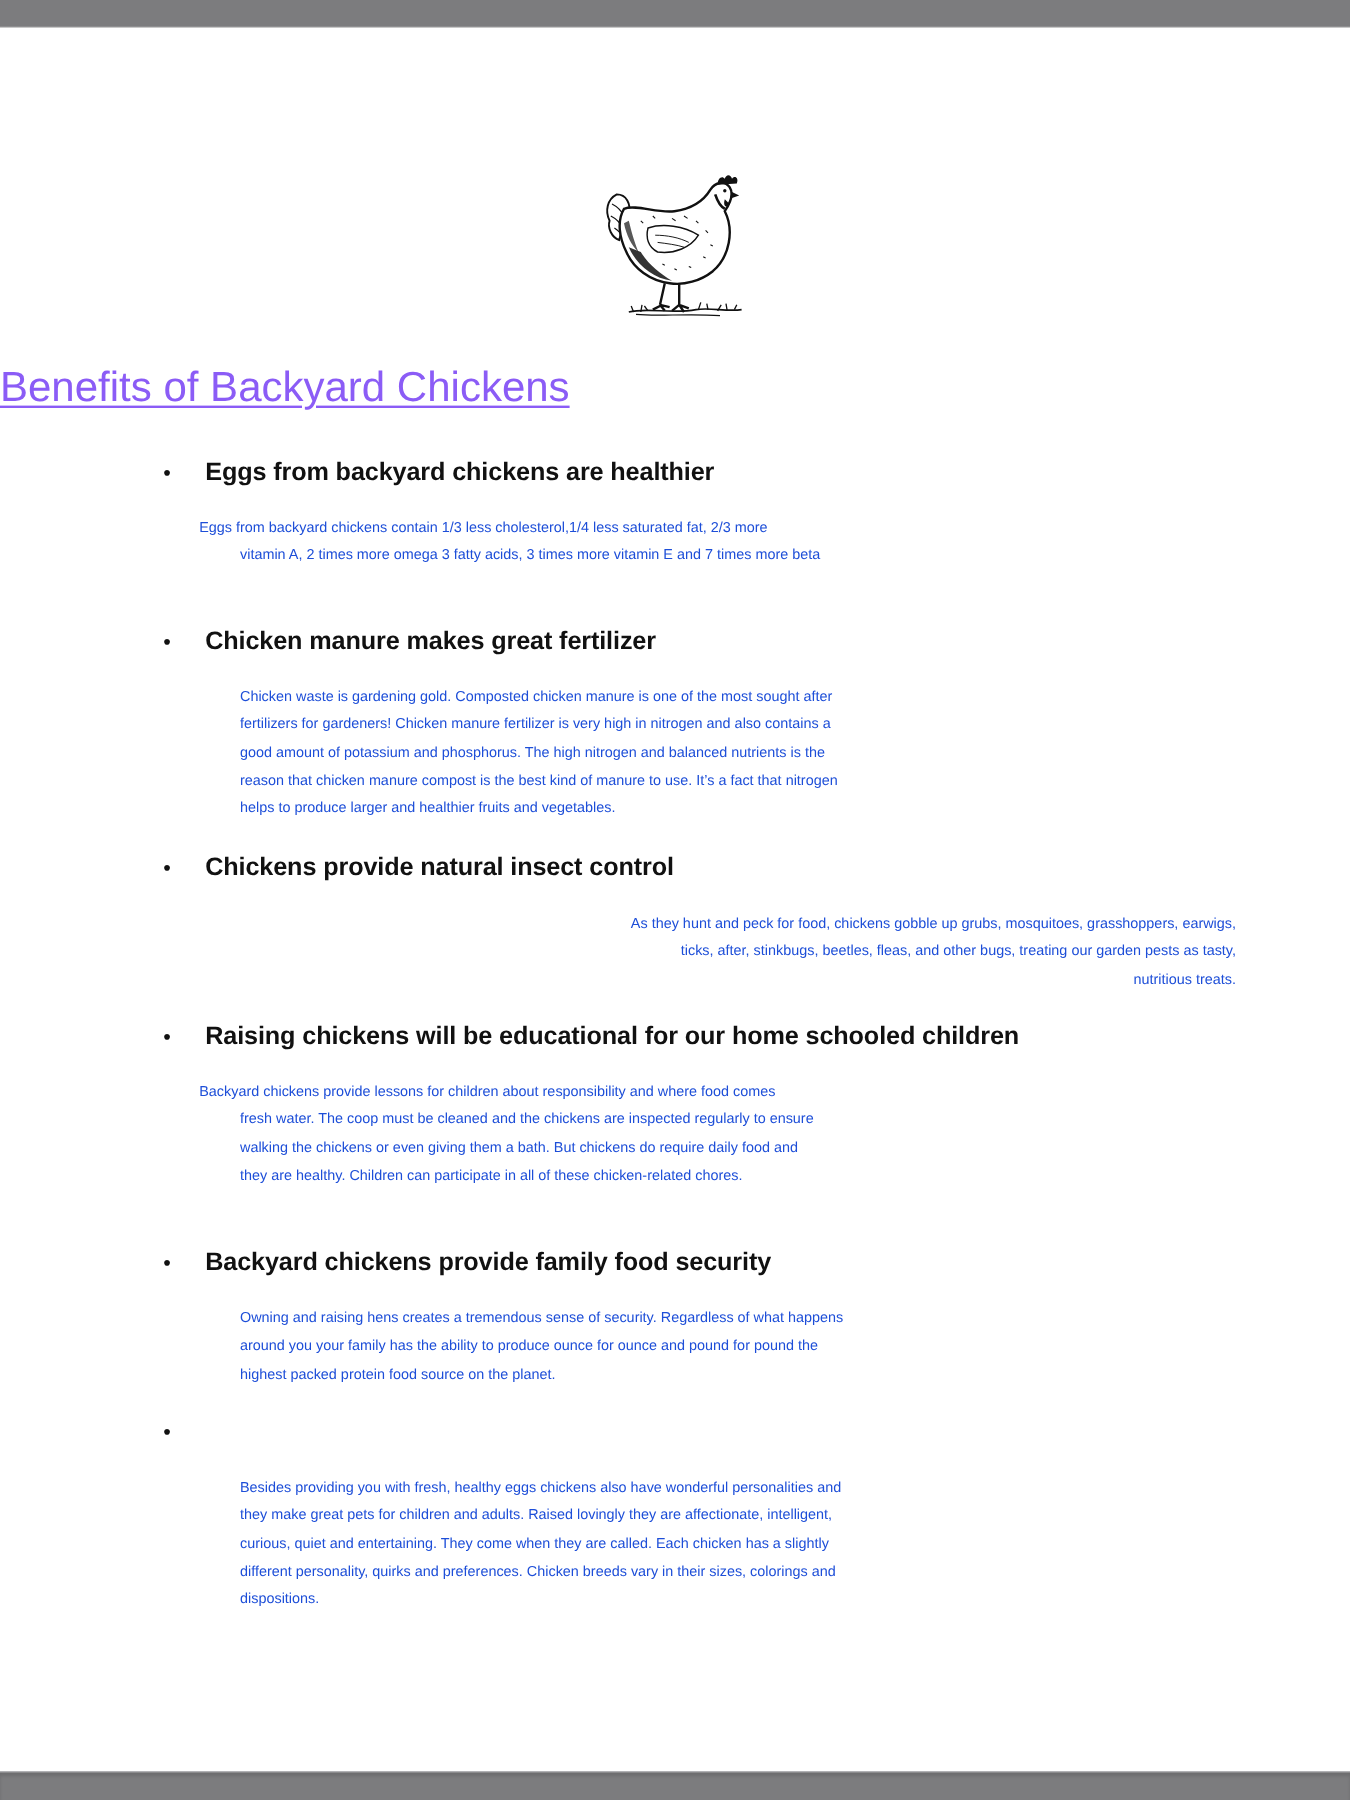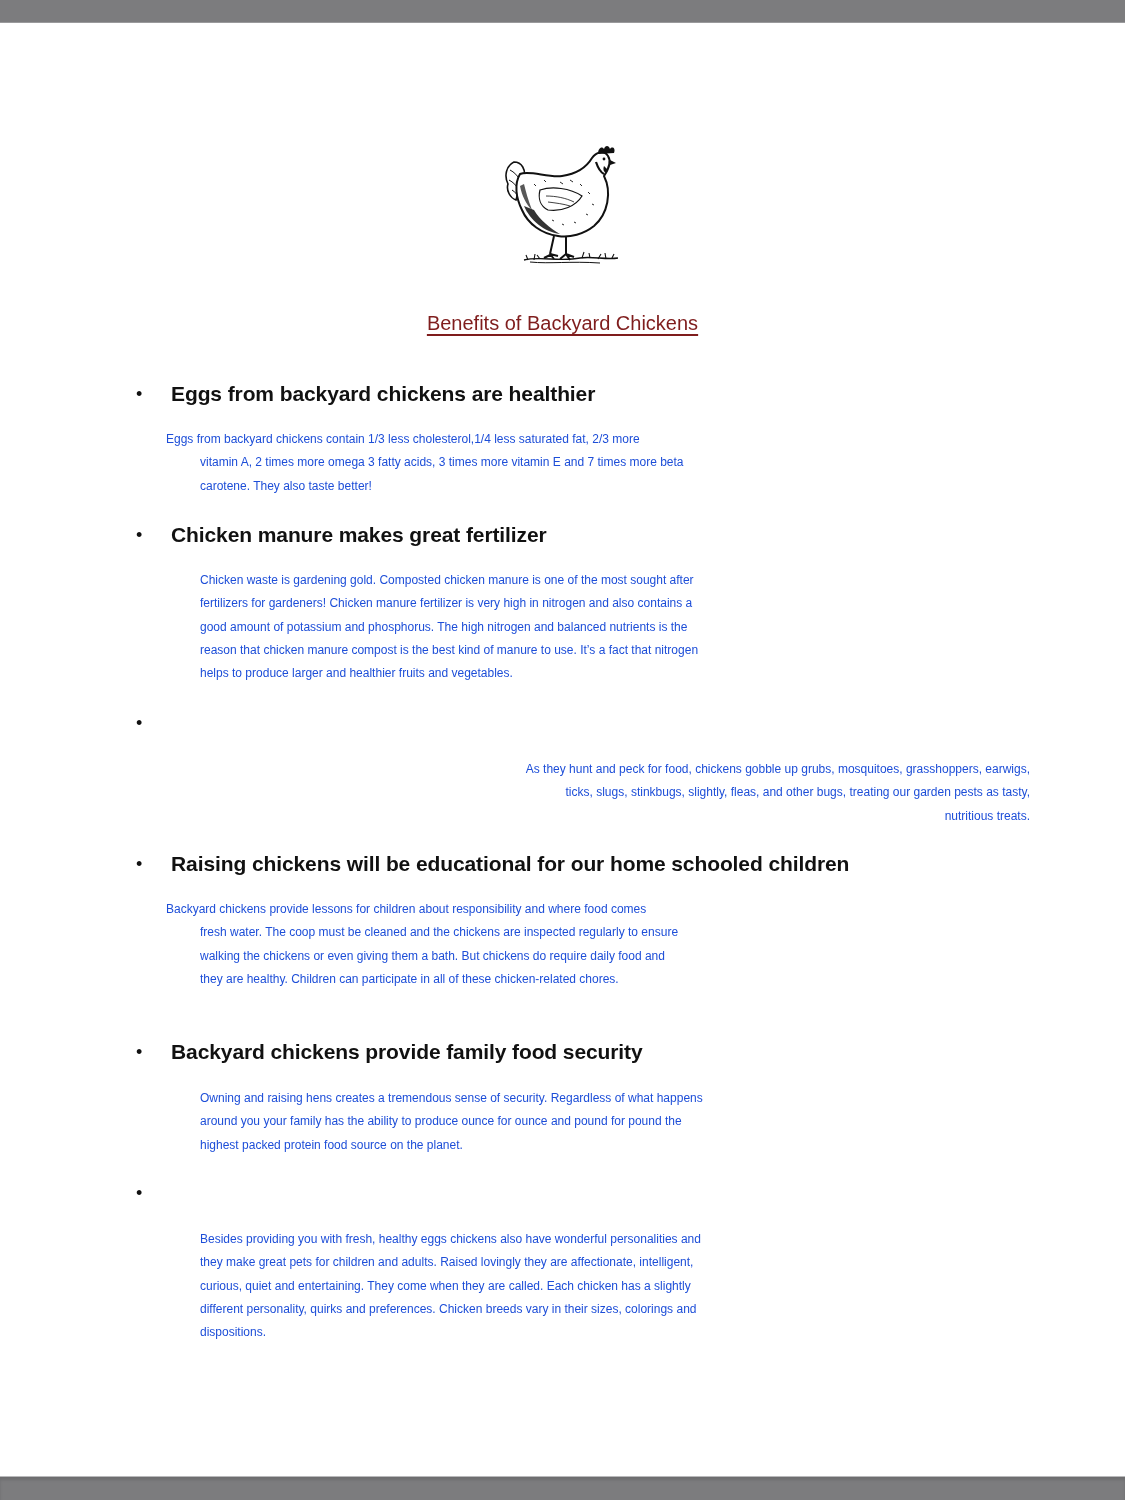--- a/index.html
+++ b/index.html
@@ -44,27 +44,27 @@
       left: 500px;
       top: 140px;
       width: 125px;
       height: 128px;
     }
     .title {
       position: absolute;
       left: 0;
       width: 1125px;
       top: 303px;
-      text-align: center;
-      font-size: 20px;
+      text-align: left;
+      font-size: 35px;
       line-height: 40px;
       text-decoration: underline;
       text-decoration-thickness: 2px;
       text-underline-offset: 4px;
-      color: #7f1d1d;
+      color: #8b5cf6;
       margin: 0;
       font-weight: normal;
     }
     .section {
       position: absolute;
       left: 0;
       width: 1125px;
     }
     .bullet-row {
       position: relative;
@@ -148,45 +148,45 @@
 <h1 class="title">Benefits of Backyard Chickens</h1>
 
 <div class="section" style="top:382px;">
   <div class="bullet-row">
     <span class="bullet">•</span>
     <span class="heading">Eggs from backyard chickens are healthier</span>
   </div>
   <p class="body-text" style="top:46px;">
     <span class="line indent-neg">Eggs from backyard chickens contain 1/3 less cholesterol,1/4 less saturated fat,  2/3 more</span>
     <span class="line">vitamin A, 2 times more omega 3 fatty acids, 3 times more vitamin E and 7 times more  beta</span>
-    <span class="line">carotene. They also taste better!</span>
   </p>
 </div>
 
 <div class="section" style="top:523px;">
   <div class="bullet-row">
     <span class="bullet">•</span>
     <span class="heading">Chicken manure makes great fertilizer</span>
   </div>
   <p class="body-text" style="top:46px;">
     <span class="line">Chicken waste is gardening gold. Composted chicken manure is one of the most sought after</span>
     <span class="line">fertilizers for gardeners! Chicken manure fertilizer is very high in nitrogen and also contains a</span>
     <span class="line">good amount of potassium and phosphorus. The high nitrogen and balanced nutrients is the</span>
     <span class="line">reason that chicken manure compost is the best kind of manure to use. It’s a fact that nitrogen</span>
     <span class="line">helps to produce larger and healthier fruits and vegetables.</span>
   </p>
 </div>
 
 <div class="section" style="top:711px;">
   <div class="bullet-row">
     <span class="bullet">•</span>
+    <span class="heading">Chickens provide natural insect control</span>
   </div>
   <p class="body-text" style="top:47px;text-align:right;">
     <span class="line">As they hunt and peck for food, chickens gobble up grubs, mosquitoes, grasshoppers, earwigs,</span>
-    <span class="line">ticks, slugs, stinkbugs, slightly, fleas, and other bugs, treating our garden pests as tasty,</span>
+    <span class="line">ticks, after, stinkbugs, beetles, fleas, and other bugs, treating our garden pests as tasty,</span>
     <span class="line">nutritious treats.</span>
   </p>
 </div>
 
 <div class="section" style="top:852px;">
   <div class="bullet-row">
     <span class="bullet">•</span>
     <span class="heading">Raising chickens will be educational for our home schooled children</span>
   </div>
   <p class="body-text" style="top:46px;">

